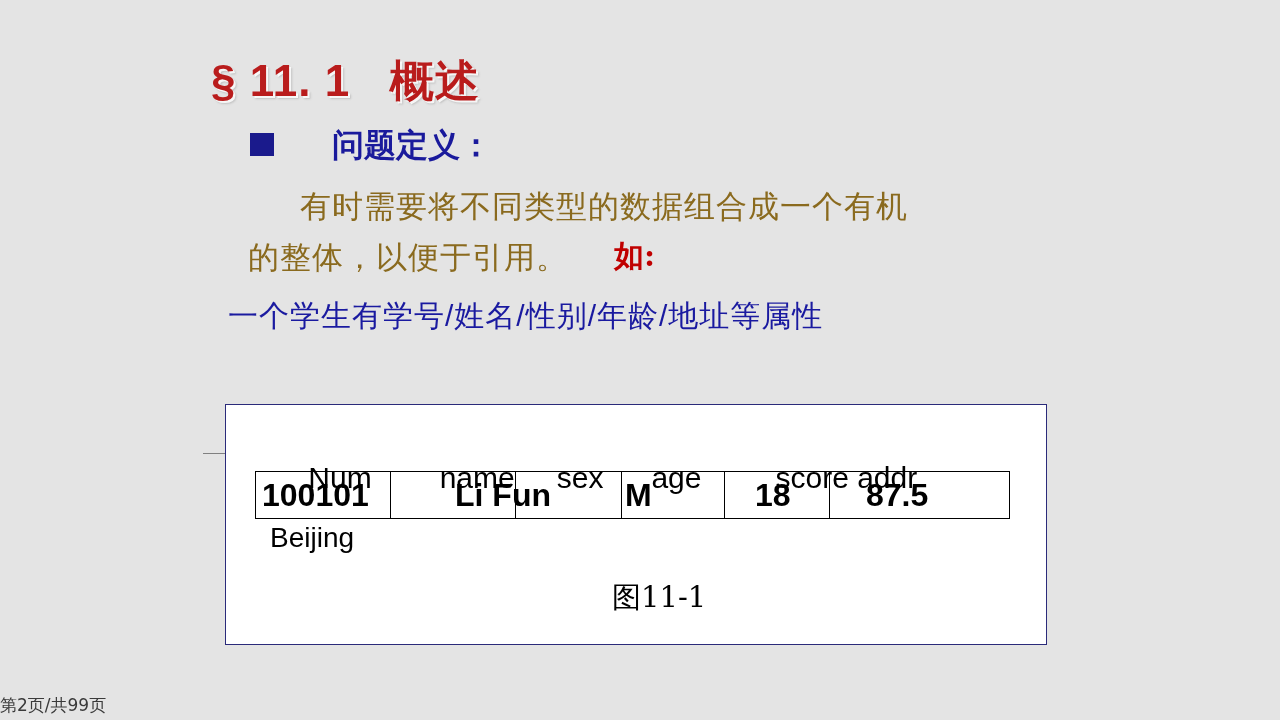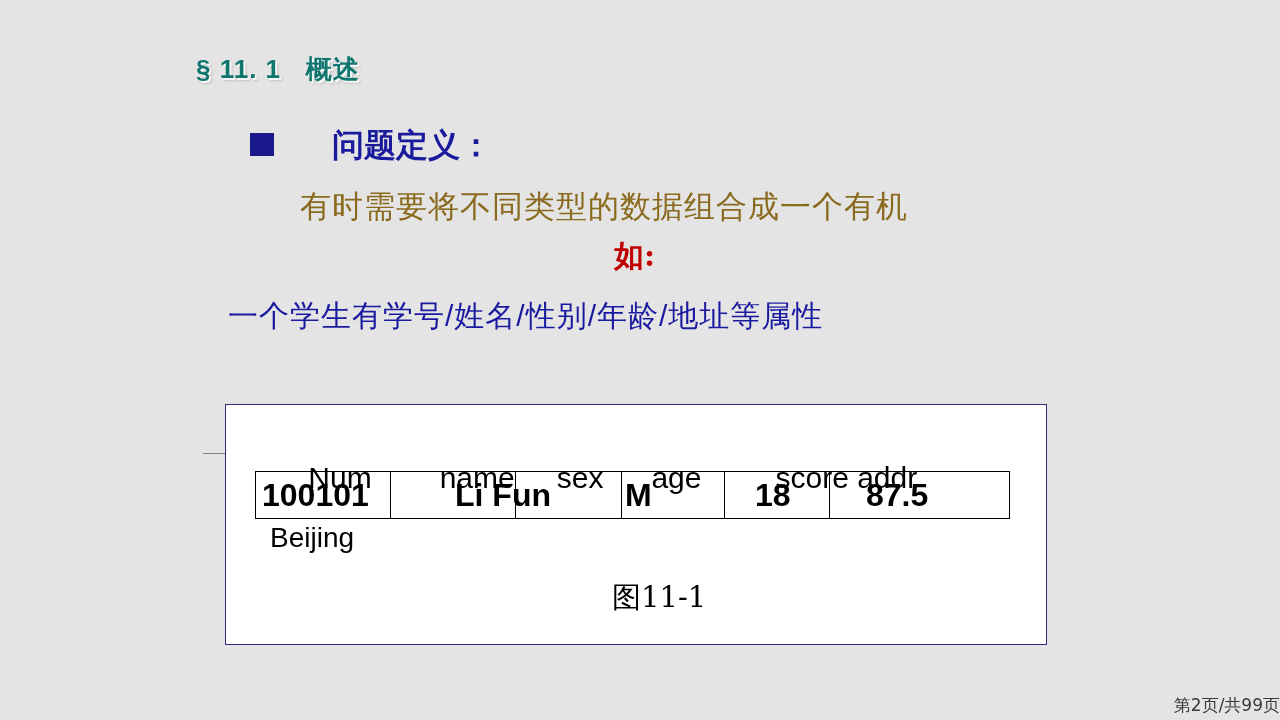--- a/index.html
+++ b/index.html
@@ -16,26 +16,26 @@
   }
 
   .slide {
     position: absolute;
     inset: 0;
   }
 
   
   #slide-title {
     position: absolute;
-    left: 196px;
+    left: 211px;
     top: 52px;
     font-family: "Liberation Sans", sans-serif;
-    font-size: 26px;
-    font-weight: bold;
-    color: #0f766e;
+    font-size: 44px;
+    font-weight: bold;
+    color: #b91c1c;
     letter-spacing: 1px;
     white-space: pre;
     text-shadow: 2px 2px 0 rgba(255,255,255,0.85), 3px 3px 2px rgba(150,150,150,0.45);
   }
 
   
   #bullet-square {
     position: absolute;
     left: 250px;
     top: 133px;
@@ -199,38 +199,39 @@
   #figure-caption .cap-cjk {
     font-family: "DejaVu Sans", "Liberation Sans", sans-serif;
   }
 
   
   #page-footer {
     position: absolute;
     left: 0;
     top: 694px;
     width: 1280px;
-    text-align: right;
+    text-align: left;
     font-family: "DejaVu Sans", "Liberation Sans", sans-serif;
     font-size: 17px;
     color: #3a3a3a;
     white-space: pre;
   }
 </style>
 </head>
 <body>
 
 <div class="slide">
 
   <div id="slide-title">§ 11. 1   概述</div>
 
   <div id="bullet-square"></div>
   <div id="bullet-text">问题定义：</div>
 
   <div id="para-line1" class="para-brown">有时需要将不同类型的数据组合成一个有机</div>
+  <div id="para-line2" class="para-brown">的整体，以便于引用。</div>
   <div id="para-ru">如:</div>
 
   <div id="attr-line">一个学生有学号/姓名/性别/年龄/地址等属性</div>
 
 
   <div id="gray-rule"></div>
 
   <div id="figure-box"></div>
 
   <div id="fig-headers">

